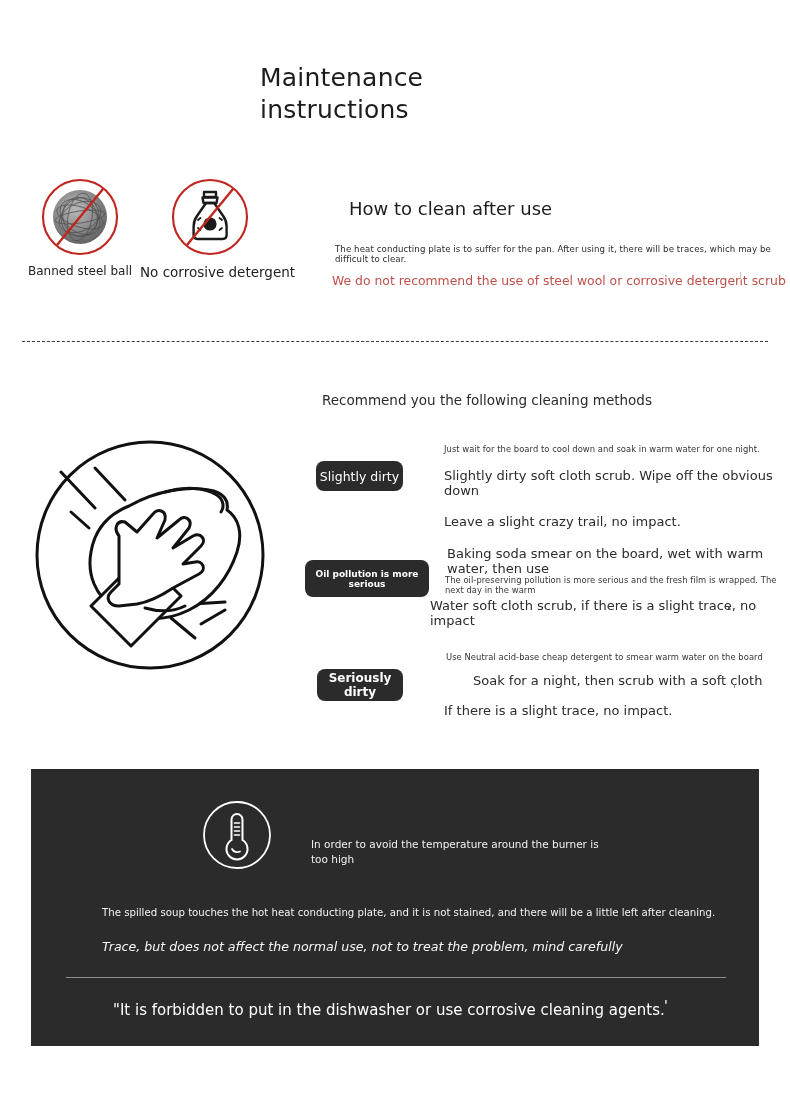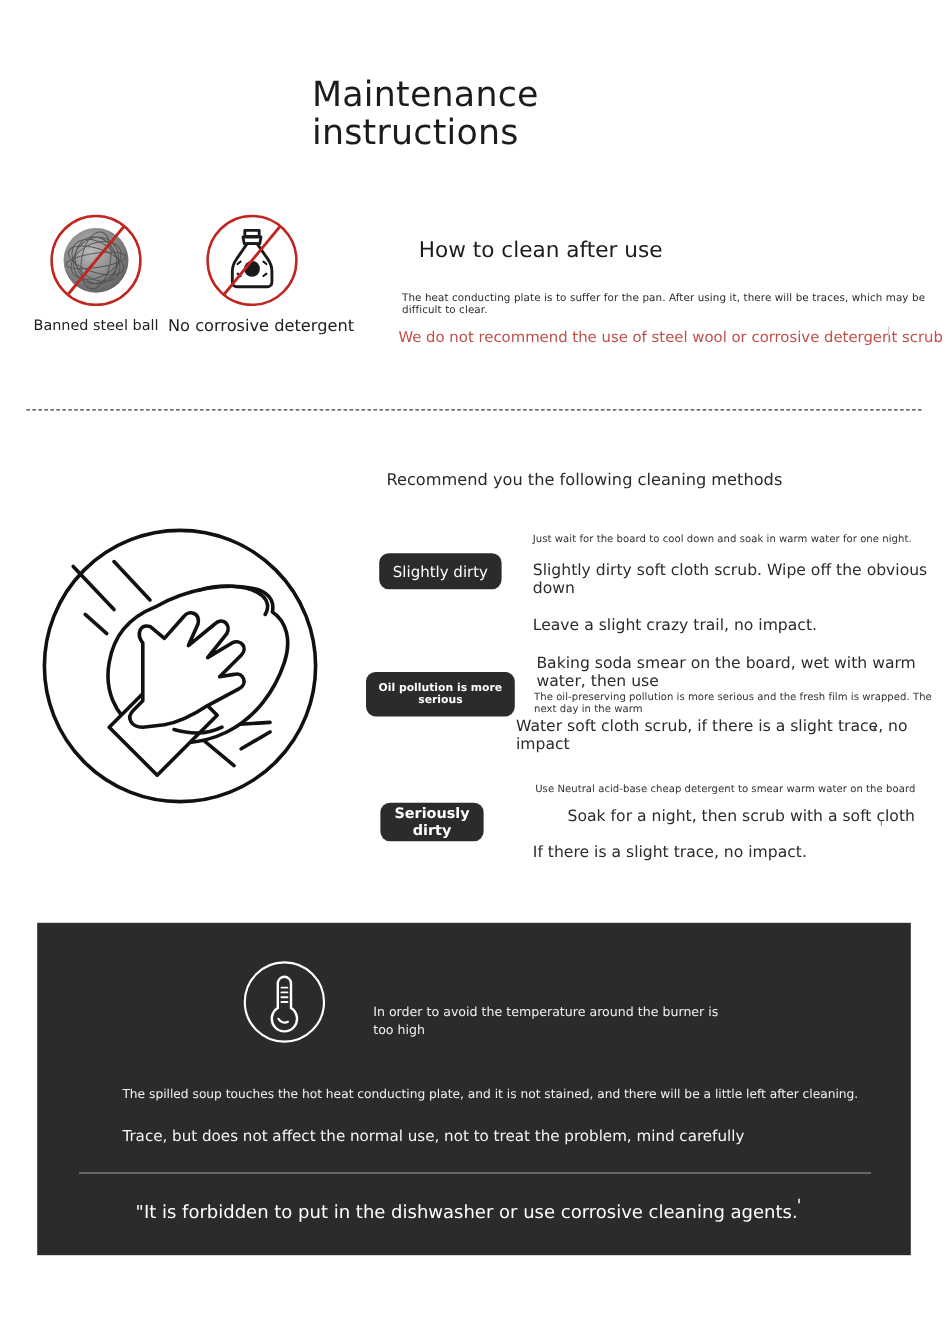--- a/index.html
+++ b/index.html
@@ -15,21 +15,21 @@
     color: #1f1f1f;
     overflow: hidden;
   }
 
   
   .page-title {
     position: absolute;
     left: 260px;
     top: 62px;
     width: 330px;
-    font-size: 29px;
+    font-size: 25px;
     line-height: 32px;
     font-weight: 400;
     color: #1c1c1c;
     letter-spacing: 0.2px;
   }
 
   
   .ban-item {
     position: absolute;
     text-align: center;
@@ -109,21 +109,21 @@
     position: absolute;
     background: #2b2b2b;
     color: #ffffff;
     border-radius: 8px;
     display: flex;
     align-items: center;
     justify-content: center;
     text-align: center;
     box-sizing: border-box;
   }
-  .badge-1 { left: 316px; top: 461px; width: 102px; height: 30px; font-size: 12.5px; }
+  .badge-1 { left: 316px; top: 461px; width: 87px; height: 30px; font-size: 12.5px; }
   .badge-2 { left: 305px; top: 560px; width: 124px; height: 37px; font-size: 9px; font-weight: 700; }
   .badge-3 { left: 317px; top: 669px; width: 86px; height: 32px; font-size: 12px; font-weight: 700; }
 
   .m-line { position: absolute; color: #2a2a2a; }
   .m-small { font-size: 8.4px; color: #333; letter-spacing: 0.05px; }
   .m-big { font-size: 13px; color: #2b2b2b; }
 
   .r1-l1 { left: 444px; top: 444px; }
   .r1-l2 { left: 444px; top: 468px; }
   .r1-l3 { left: 444px; top: 494px; margin-top: 20px; }
@@ -175,20 +175,21 @@
     top: 138px;
     color: #f2f2f2;
     font-size: 10.2px;
   }
   .dp-line2 {
     position: absolute;
     left: 71px;
     top: 170px;
     color: #f7f7f7;
     font-size: 12.6px;
+    font-style: italic;
   }
   .dp-sep {
     position: absolute;
     left: 35px;
     top: 208px;
     width: 660px;
     height: 1px;
     background: #8f8f8f;
   }
   .dp-quote {

